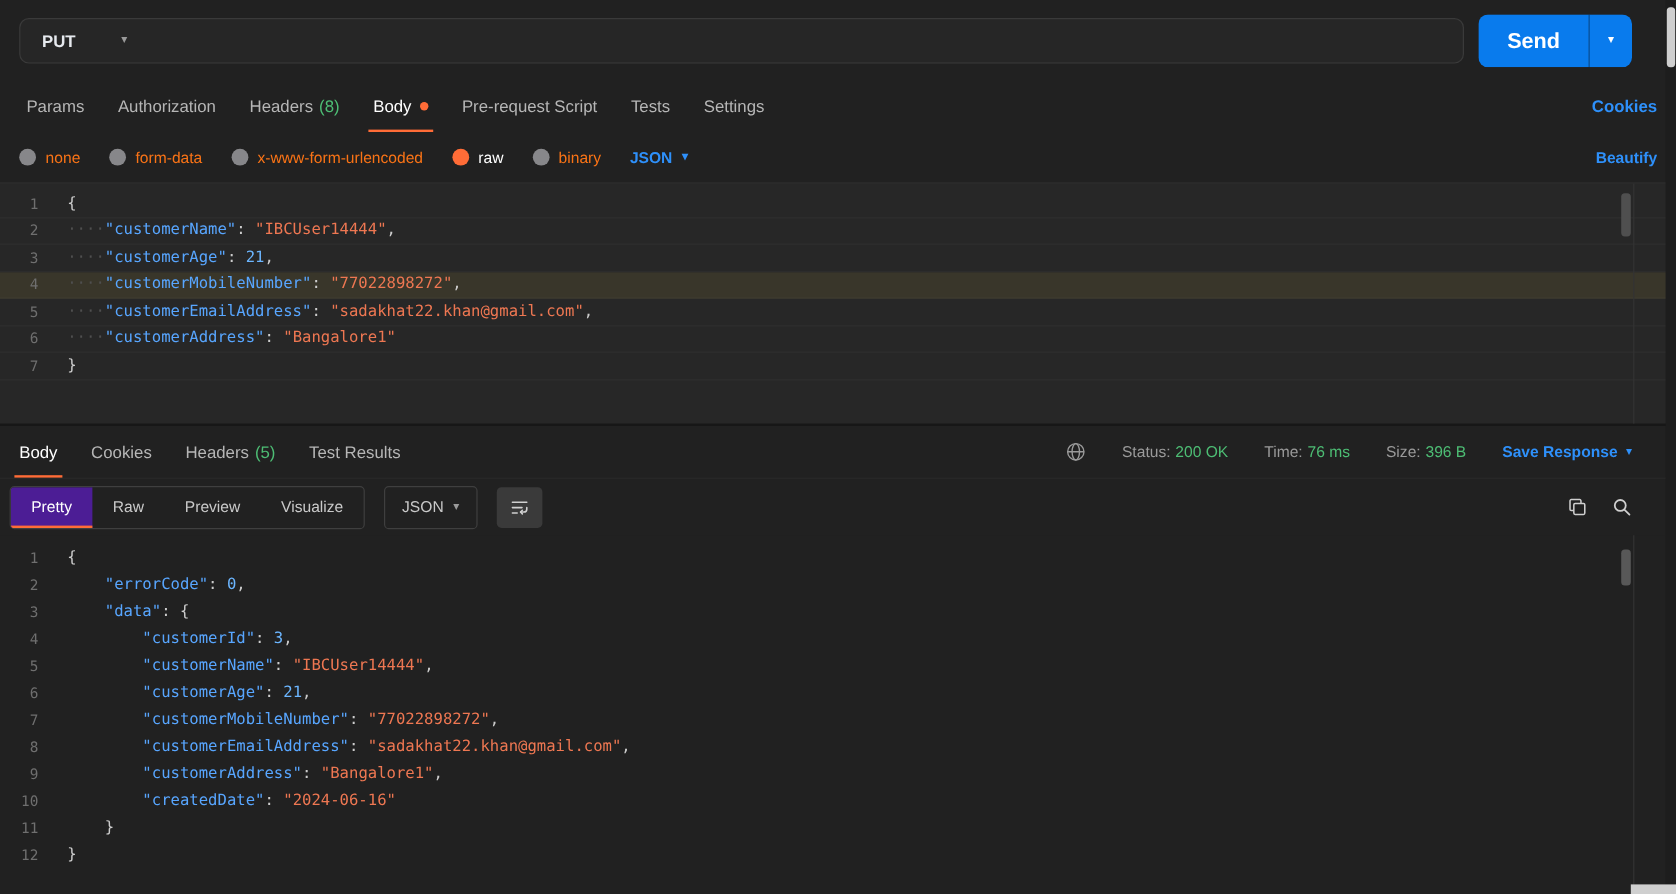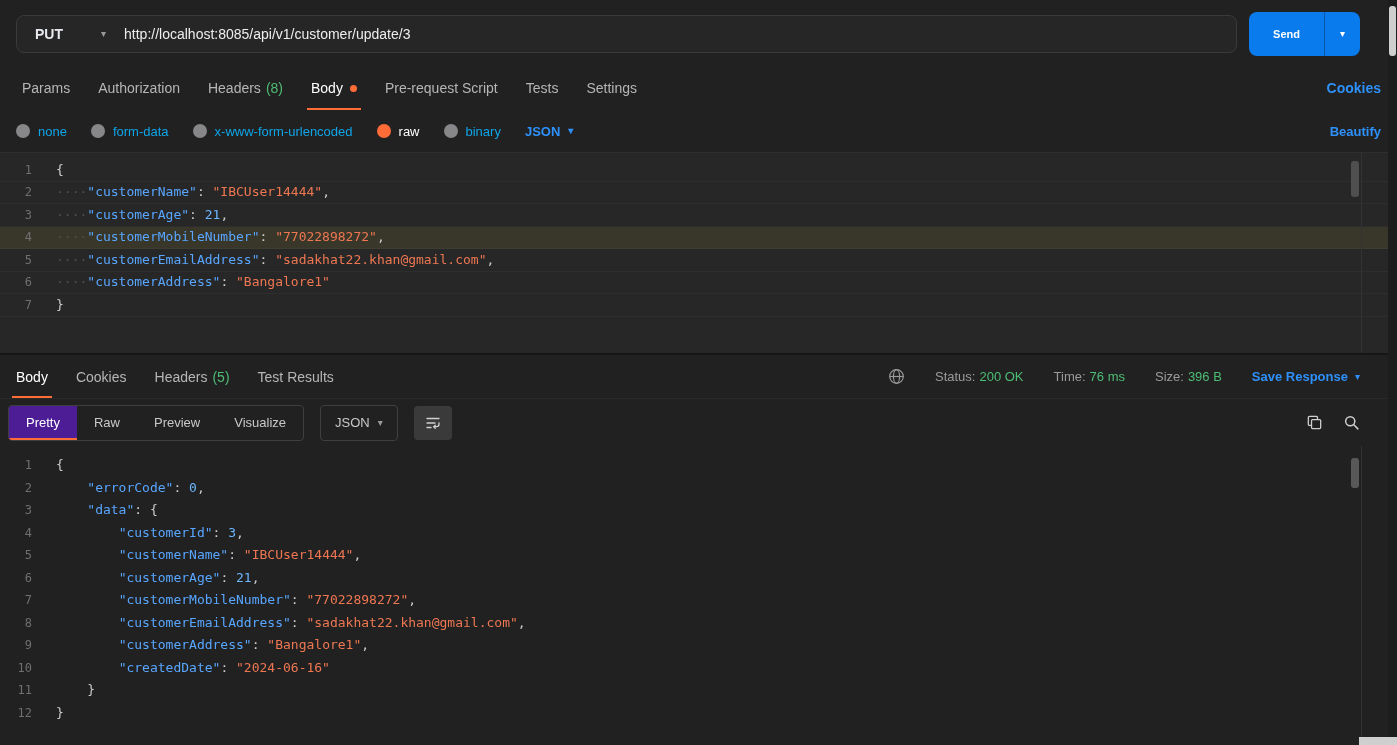--- a/index.html
+++ b/index.html
@@ -11,37 +11,37 @@
   }
   .chev { font-size:10px; color:#9a9a9a; line-height:1; }
 
   
   .url-row { display:flex; align-items:center; gap:12px; padding:12px 37px 10px 16px; }
   .url-box { flex:1; display:flex; align-items:center; height:38px; border:1px solid #3a3a3a; border-radius:8px; background:#262626; }
   .method { display:flex; align-items:center; gap:38px; padding:0 18px; cursor:pointer; }
   .method-label { font-size:14px; font-weight:bold; color:#e6e9ee; }
   .url-text { font-size:14px; color:#ededed; }
   .send-btn { display:flex; height:44px; border-radius:8px; overflow:hidden; flex-shrink:0; }
-  .send-main { background:#097bed; color:#fff; font-size:11px; font-weight:bold; display:flex; align-items:center; padding:0 24px; cursor:pointer; }
+  .send-main { background:#097bed; color:#fff; font-size:18px; font-weight:bold; display:flex; align-items:center; padding:0 24px; cursor:pointer; }
   .send-caret { background:#097bed; border-left:1px solid rgba(0,0,0,.28); width:36px; display:flex; align-items:center; justify-content:center; cursor:pointer; }
   .send-caret .chev { color:#fff; }
 
   
   .tabs-row { display:flex; align-items:stretch; height:44px; padding:0 16px 0 8px; }
   .tab { display:flex; align-items:center; padding:0 14px; font-size:14px; color:#b6b6b6; position:relative; cursor:pointer; white-space:nowrap; }
   .tab.active { color:#fff; }
   .tab.active::after { content:""; position:absolute; left:10px; right:10px; bottom:0; height:2px; background:#ff6c37; }
   .tab .dot { width:7px; height:7px; border-radius:50%; background:#ff6c37; margin-left:7px; }
   .badge-green { color:#4dbd74; margin-left:5px; }
   .link-blue { color:#2e90fa; font-weight:bold; cursor:pointer; }
   .cookies { margin-left:auto; display:flex; align-items:center; font-size:14px; }
 
   
   .mode-row { display:flex; align-items:center; height:42px; padding:0 16px; gap:24px; font-size:13px; }
-  .mode { display:flex; align-items:center; gap:8px; color:#0ea5e9; cursor:pointer; white-space:nowrap; }
+  .mode { display:flex; align-items:center; gap:8px; color:#f97316; cursor:pointer; white-space:nowrap; }
   .radio { width:14px; height:14px; border-radius:50%; background:#87878a; flex-shrink:0; }
   .mode.selected .radio { background:#ff6c37; }
   .mode.selected { color:#fff; }
   .lang-select { display:flex; align-items:center; gap:8px; font-size:13px; cursor:pointer; }
   .beautify { margin-left:auto; font-size:13px; }
 
   
   .editor { position:relative; font-family:"DejaVu Sans Mono", monospace; }
   .req-editor { height:202px; background:#272727; border-top:1px solid #2e2e2e; border-bottom:1px solid #141414; padding-top:6px; }
   .resp-editor { height:299px; background:#212121; padding-top:8px; }
@@ -85,21 +85,20 @@
 </style>
 </head>
 <body>
 
 <div class="url-row">
   <div class="url-box">
     <div class="method">
       <span class="method-label">PUT</span>
       <span class="chev">▾</span>
     </div>
-    <div class="url-text">http://localhost:8085/api/v1/customer/update/3</div>
   </div>
   <div class="send-btn">
     <div class="send-main">Send</div>
     <div class="send-caret">
       <span class="chev">▾</span>
     </div>
   </div>
 </div>
 
 <div class="tabs-row">

